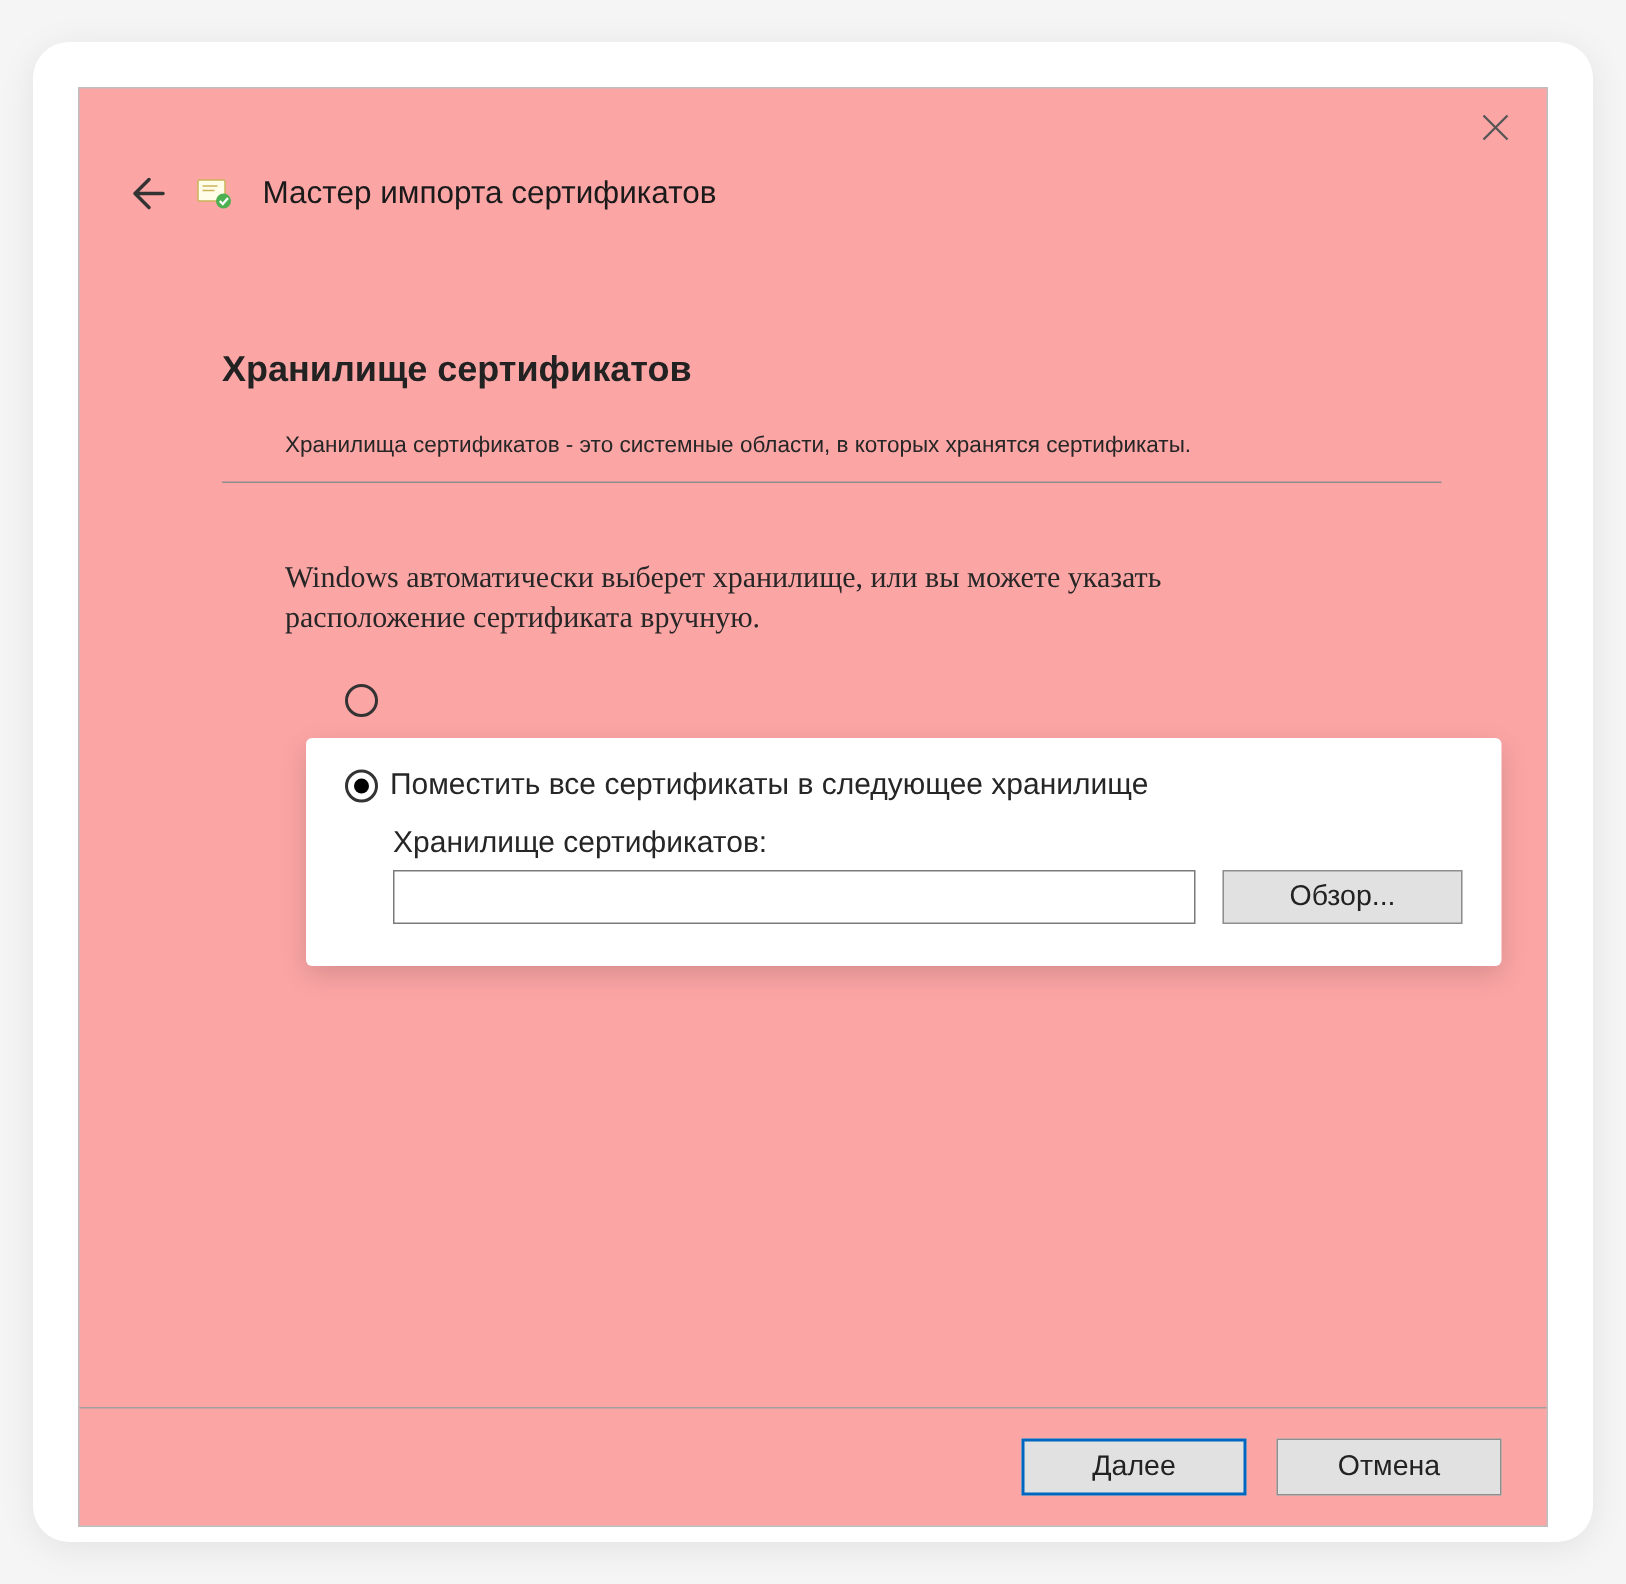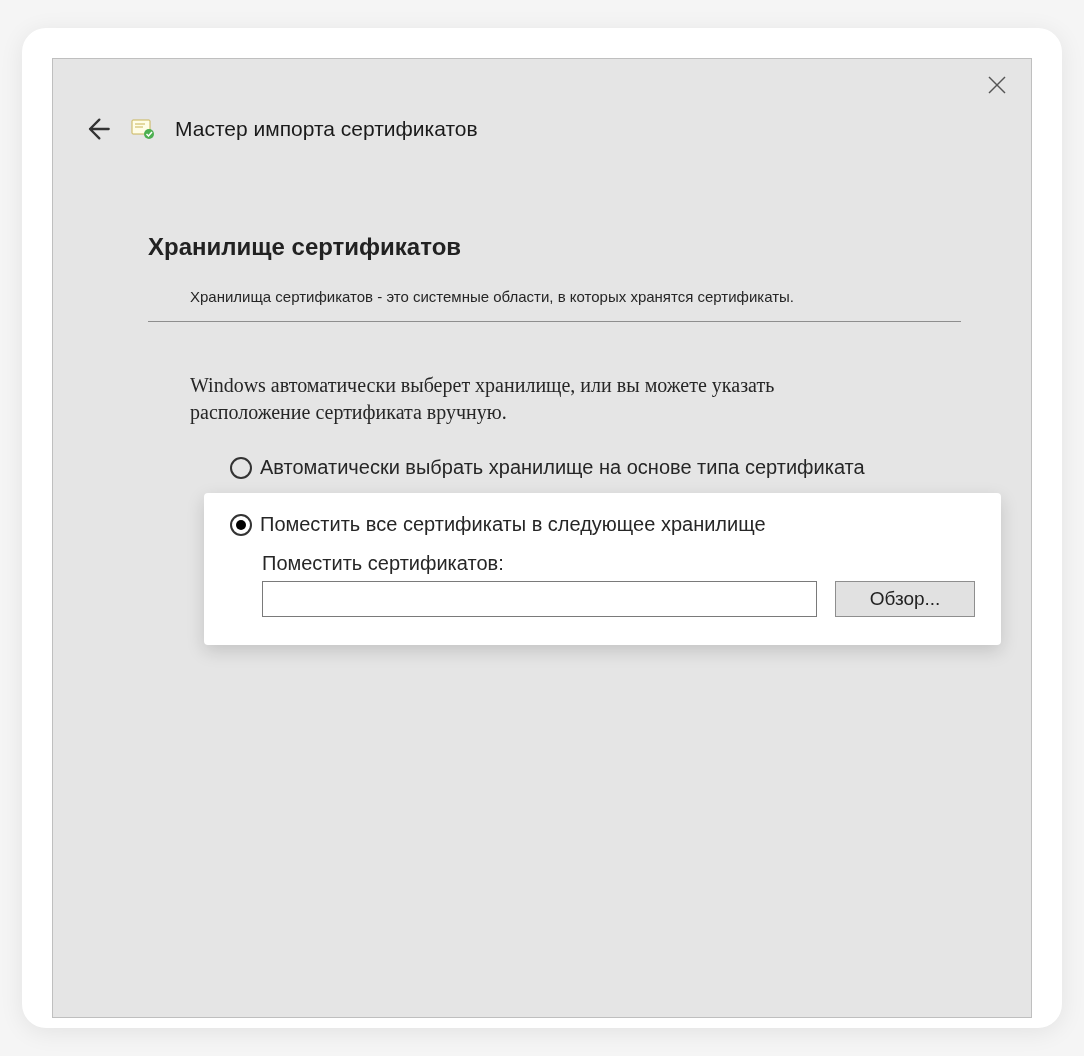--- a/index.html
+++ b/index.html
@@ -19,21 +19,21 @@
     border-radius: 24px;
     box-shadow: 0 4px 24px rgba(0,0,0,0.08);
     display: flex;
     align-items: flex-start;
     justify-content: center;
     padding: 30px;
   }
   .dialog {
     width: 990px;
     height: 960px;
-    background: #e5e5e5;
+    background: #fca5a5;
     border: 1px solid #bfbfbf;
     position: relative;
     display: flex;
     flex-direction: column;
   }
   .close-x {
     position: absolute;
     top: 14px;
     right: 22px;
     width: 24px;
@@ -153,21 +153,21 @@
   }
   .store-input {
     flex: 1;
     height: 36px;
     border: 1px solid #7a7a7a;
     background: #fff;
     font-size: 18px;
     padding: 0 8px;
   }
   .browse-btn {
-    width: 140px;
+    width: 160px;
     height: 36px;
     background: #e1e1e1;
     border: 1px solid #8e8e8e;
     font-size: 19px;
     color: #222;
     cursor: pointer;
   }
 
   .footer {
     border-top: 1px solid #a0a0a0;
@@ -224,33 +224,36 @@
       <div class="section-heading">Хранилище сертификатов</div>
       <div class="section-desc">Хранилища сертификатов - это системные области, в которых хранятся сертификаты.</div>
       <hr class="divider">
 
       <div class="instruction">Windows автоматически выберет хранилище, или вы можете указать расположение сертификата вручную.</div>
 
       <div class="radio-group">
 
         <label class="radio-option">
           <span class="radio-circle"></span>
-          <span>Автоматически выбрать хранилище на основе типа сертификата</span>
         </label>
 
         <div class="highlight-panel">
           <label class="radio-option">
             <span class="radio-circle selected"></span>
             <span>Поместить все сертификаты в следующее хранилище</span>
           </label>
-          <div class="store-label">Поместить сертификатов:</div>
+          <div class="store-label">Хранилище сертификатов:</div>
           <div class="store-row">
             <input class="store-input" type="text" value="" style="">
             <button class="browse-btn">Обзор...</button>
           </div>
         </div>
 
       </div>
     </div>
 
+    <div class="footer">
+      <button class="btn primary">Далее</button>
+      <button class="btn">Отмена</button>
+    </div>
 
   </div>
 </div>
 
 </body></html>

